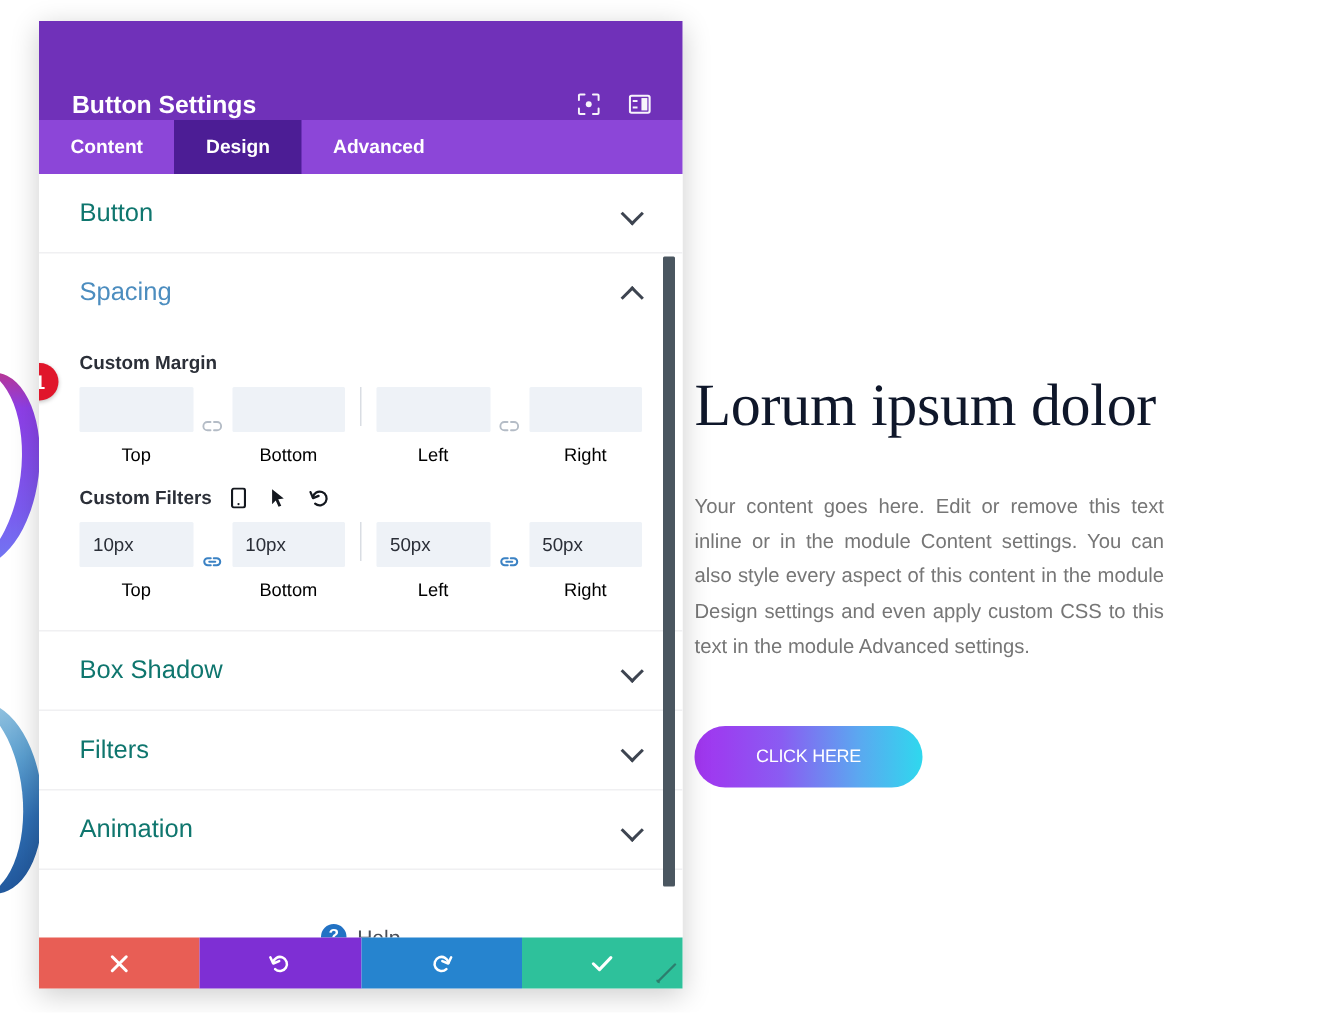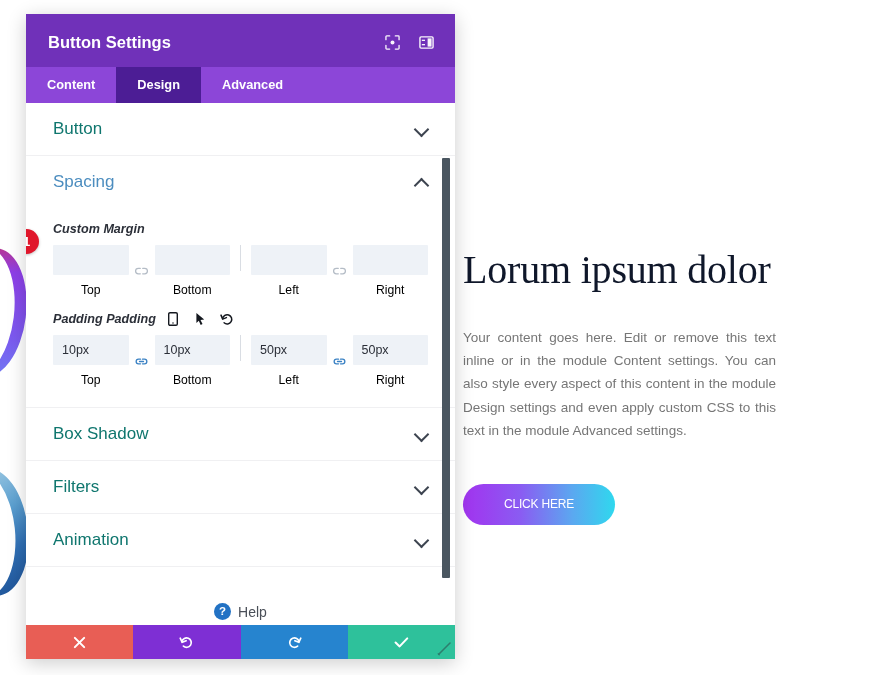--- a/index.html
+++ b/index.html
@@ -122,22 +122,22 @@
     box-shadow: 0 4px 18px rgba(0,0,0,0.20);
     z-index: 5;
     display: flex;
     flex-direction: column;
     overflow: visible;
   }
   .modal-header {
     height: 50px;
     background: #7031b9;
     display: flex;
-    align-items: center;
-    padding: 3px 18px 0 22px;
+    align-items: flex-end;
+    padding: 16px 18px 0 22px;
     flex: none;
   }
   .modal-title {
     color: #ffffff;
     font-size: 16.5px;
     font-weight: bold;
     flex: 1;
   }
   .header-icon {
     width: 22px;
@@ -216,21 +216,20 @@
     border-bottom: 1px solid #f0f0f2;
     position: relative;
   }
   .field-label {
     font-size: 12.6px;
     color: #2b2f38;
     font-weight: bold;
     margin-bottom: 9px;
     display: flex;
     align-items: center;
-    font-style: italic;
   }
   .field-label .lbl-icons {
     display: flex;
     align-items: center;
     margin-left: 10px;
     gap: 12px;
   }
   .lbl-icon {
     width: 15px;
     height: 15px;
@@ -468,21 +467,21 @@
             <div class="qfield">
               <input class="qinput" value="" style="">
               <div class="qlabel">Right</div>
             </div>
           </div>
         </div>
       </div>
 
       <div>
         <div class="field-label">
-          <span>Padding Padding</span>
+          <span>Custom Filters</span>
           <span class="lbl-icons">
             <span class="lbl-icon">
               <svg width="10" height="14" viewBox="0 0 10 14" fill="none">
                 <rect x="0.7" y="0.7" width="8.6" height="12.6" rx="1.3" stroke="#14181f" stroke-width="1.4"></rect>
                 <circle cx="5" cy="11" r="0.75" fill="#14181f"></circle>
               </svg>
             </span>
             <span class="lbl-icon">
               <svg width="11" height="14" viewBox="0 0 11 14" fill="none">
                 <path d="M1.4 1.1 L9.2 7.4 L5.5 7.9 L7.5 12.1 L5.7 12.9 L3.8 8.7 L1.4 11.1 Z" fill="#14181f"></path>

